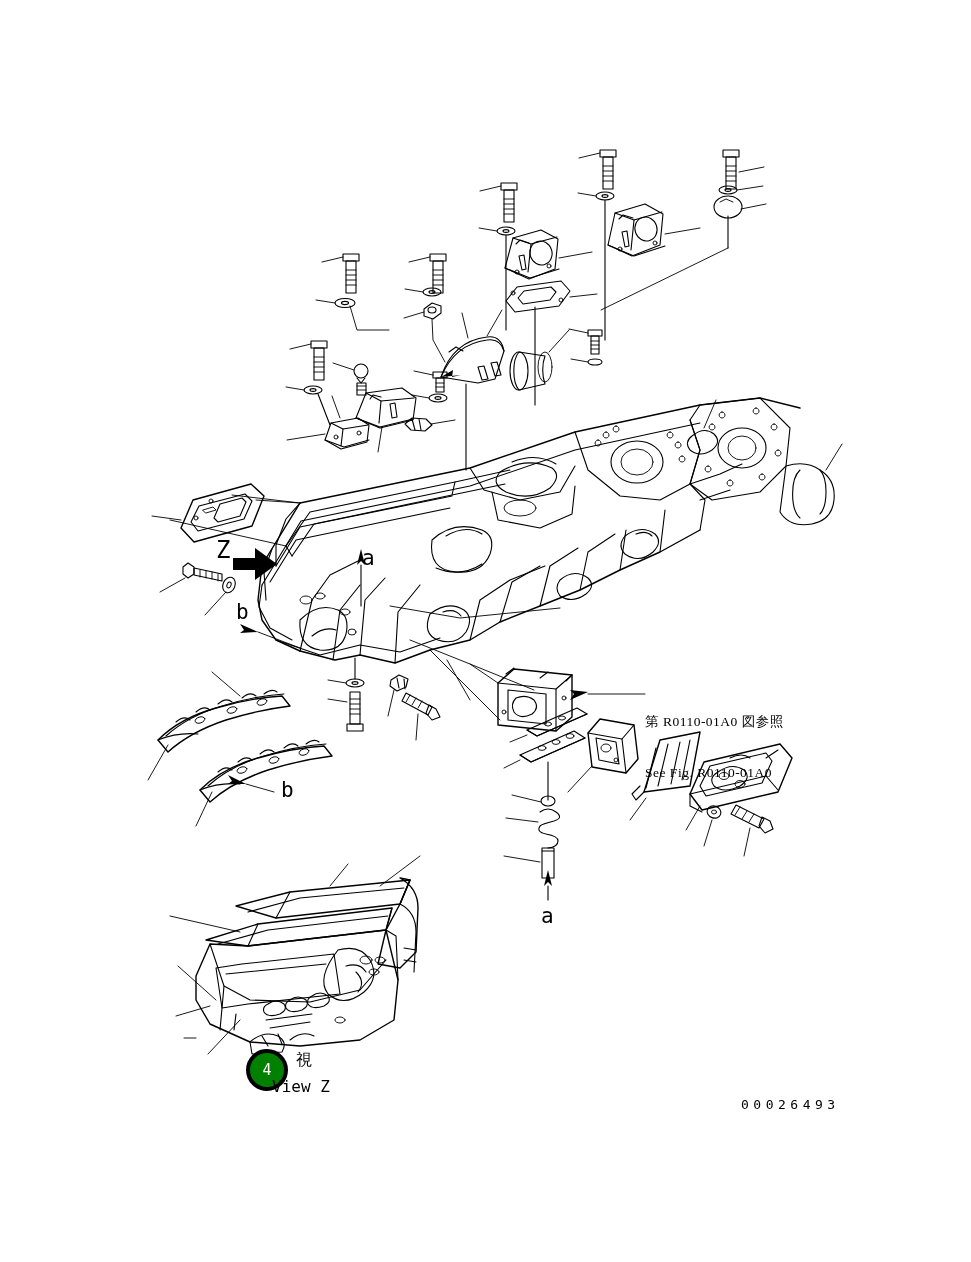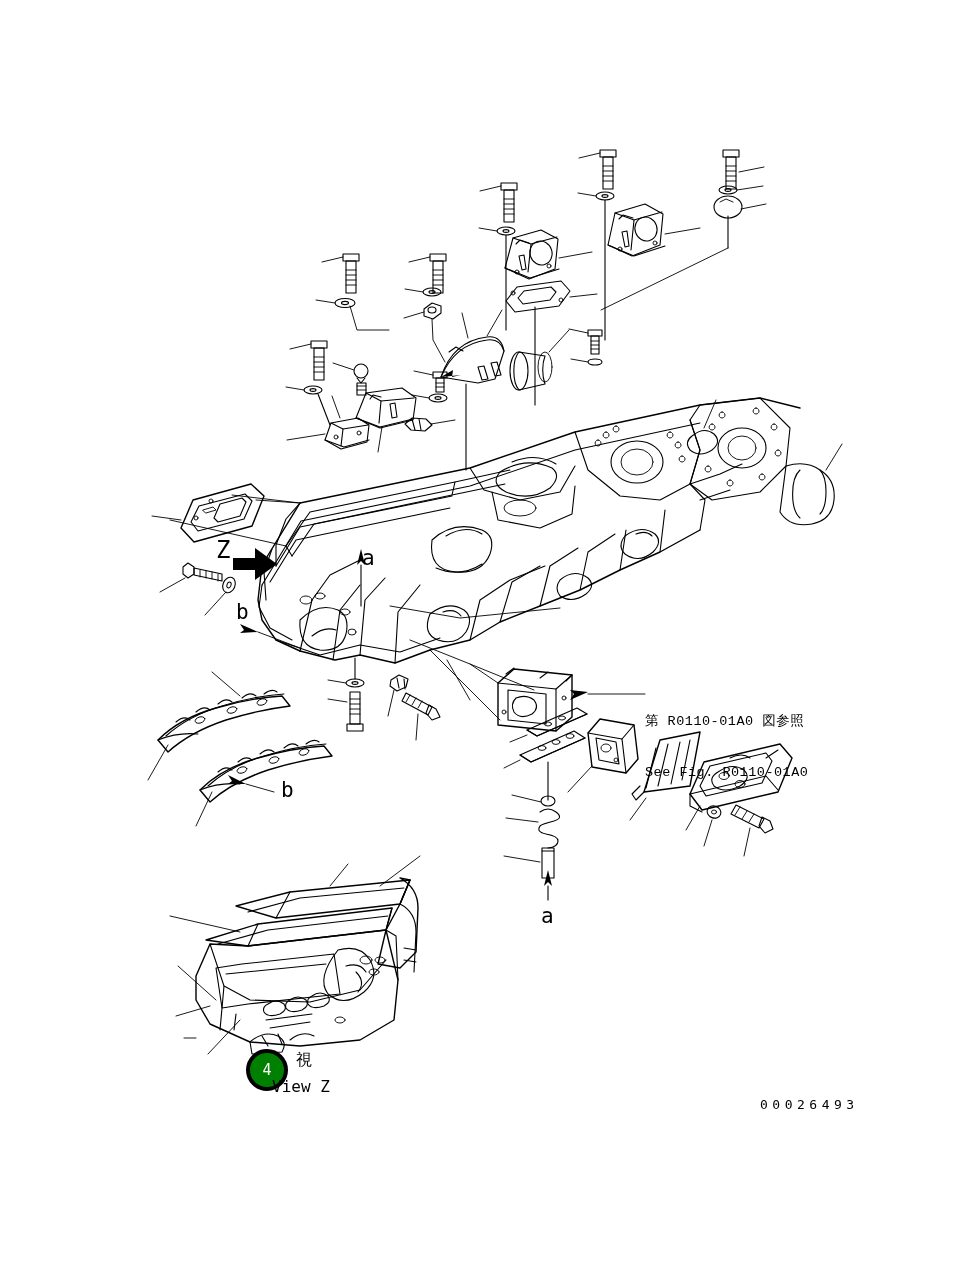--- a/index.html
+++ b/index.html
@@ -5,21 +5,21 @@
 <style>
   html,body{margin:0;padding:0;background:#ffffff;}
   body{width:971px;height:1262px;position:relative;overflow:hidden;
        font-family:"DejaVu Sans Mono","Liberation Mono",monospace;color:#000;}
   #sheet{position:absolute;left:0;top:0;width:971px;height:1262px;background:#fff;}
   svg.layer{position:absolute;left:0;top:0;width:971px;height:1262px;}
   .ln{fill:none;stroke:#000;stroke-width:1.1;stroke-linecap:round;stroke-linejoin:round;}
   .ln2{fill:none;stroke:#000;stroke-width:1.4;stroke-linecap:round;stroke-linejoin:round;}
   .thin{fill:none;stroke:#000;stroke-width:0.9;stroke-linecap:round;}
   .fillk{fill:#000000;stroke:none;}
-  .reftext{position:absolute;font-family:Liberation Mono, monospace;
+  .reftext{position:absolute;font-family:Liberation Serif, serif;
            font-size:13.5px;line-height:17px;letter-spacing:0.5px;white-space:pre;color:#000;}
   .marklbl{position:absolute;font-family:"DejaVu Sans Mono","Liberation Mono",monospace;
            font-size:21px;color:#000;}
   .viewlbl{position:absolute;font-family:"DejaVu Sans Mono","Liberation Mono",monospace;
            font-size:16px;line-height:17px;color:#000;white-space:pre;}
   .dwgno{position:absolute;font-family:"DejaVu Sans Mono","Liberation Mono",monospace;
          font-size:13px;letter-spacing:4.5px;color:#000;}
   .badge{position:absolute;width:34px;height:34px;border-radius:50%;
          border:4px solid #000;display:flex;align-items:center;justify-content:center;
          color:#fff;font-family:"DejaVu Sans Mono","Liberation Mono",monospace;font-size:15px;}
@@ -562,15 +562,15 @@
   <div class="marklbl" style="left:236px;top:600px;">b</div>
   <div class="marklbl" style="left:281px;top:778px;">b</div>
   <div class="marklbl" style="left:541px;top:904px;">a</div>
 
   <div class="badge" style="left:246px;top:1049px;background:#008000;">
     <span>4</span>
   </div>
   <div class="viewlbl" style="left:296px;top:1051px;font-size:16px;">視</div>
   <div class="viewlbl" style="left:272px;top:1078px;">View Z</div>
 
-  <div class="dwgno" style="left:741px;top:1097px;margin-left:19px;">00026493</div>
+  <div class="dwgno" style="left:741px;top:1097px;">00026493</div>
 
 </div>
 
 </body></html>

